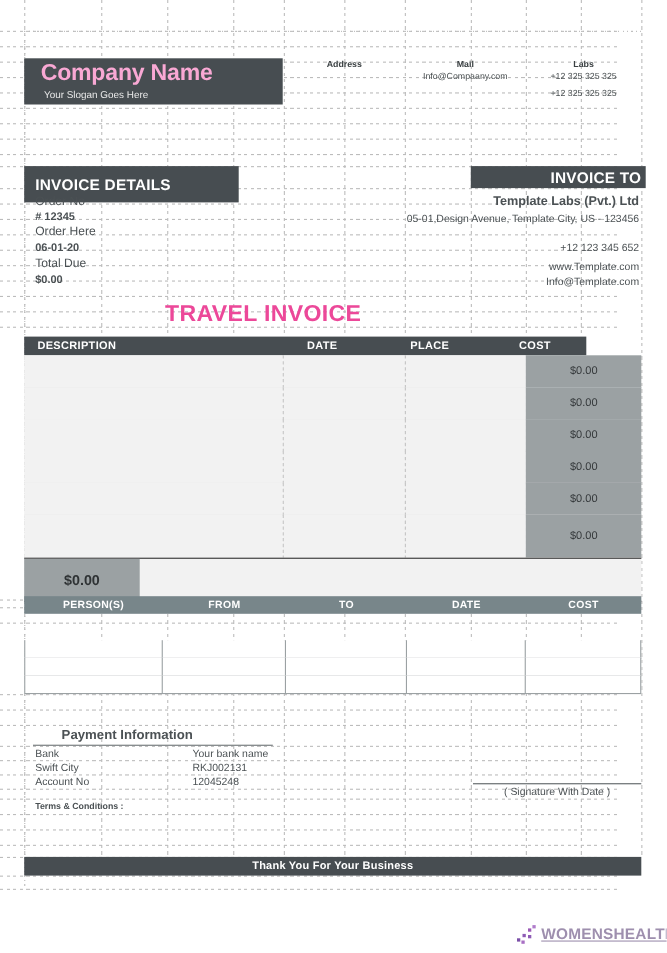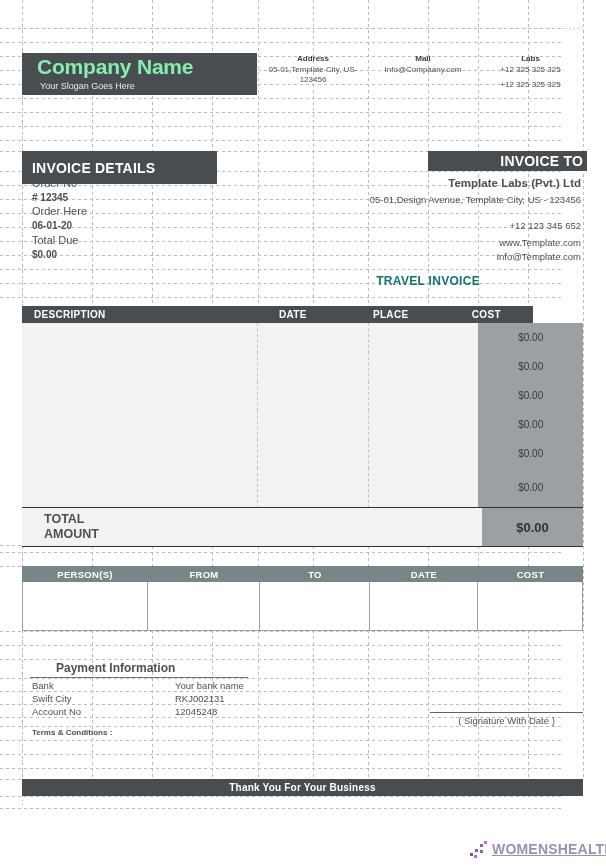--- a/index.html
+++ b/index.html
@@ -59,21 +59,21 @@
   
   .box { position: absolute; box-sizing: border-box; }
 
   
   #company-block {
     left: 22px; top: 53px; width: 235px; height: 42px;
     background: #474d51;
   }
   #company-name {
     position: absolute; left: 15px; top: 2px;
-    color: #86efac; font-size: 21px; font-weight: bold;
+    color: #f9a8d4; font-size: 21px; font-weight: bold;
     letter-spacing: -0.2px;
   }
   #company-slogan {
     position: absolute; left: 18px; top: 28px;
     color: #e9e9e9; font-size: 9px;
   }
 
   .contact-col {
     position: absolute; top: 53px; text-align: center;
     color: #444a4d;
@@ -110,22 +110,22 @@
     position: absolute; right: 25px; text-align: right;
     color: #4b5154; width: 220px;
   }
   .to-name { font-size: 11.5px; font-weight: bold; }
   .to-addr { font-size: 9.5px; line-height: 12px; }
   .to-plain { font-size: 9.5px; }
 
   
   #travel-title {
     position: absolute; left: 150px; top: 274px; width: 330px;
-    text-align: right; font-size: 12px; font-weight: bold;
-    color: #0f766e; letter-spacing: 0.3px;
+    text-align: left; font-size: 21px; font-weight: bold;
+    color: #ec4899; letter-spacing: 0.3px;
   }
 
   
   #main-head {
     position: absolute; left: 22px; top: 306px; width: 511px; height: 17px;
     background: #474d51; display: flex;
   }
   #main-head > div {
     color: #ffffff; font-size: 10px; font-weight: bold;
     display: flex; align-items: center; letter-spacing: 0.3px;
@@ -156,21 +156,21 @@
     line-height: 15px;
   }
   #total-value {
     width: 105px; background: #9ba1a3; color: #2e3234;
     font-size: 13px; font-weight: bold;
     display: flex; align-items: center; justify-content: center;
   }
 
   
   #pers-head {
-    position: absolute; left: 22px; top: 566px; width: 561px; height: 16px;
+    position: absolute; left: 22px; top: 542px; width: 561px; height: 16px;
     background: #78868a; display: flex;
   }
   #pers-head > div {
     color: #ffffff; font-size: 9.5px; font-weight: bold;
     display: flex; align-items: center; justify-content: center;
     letter-spacing: 0.3px;
   }
   .p1 { width: 126px; } .p2 { width: 112px; } .p3 { width: 110px; }
   .p4 { width: 108px; } .p5 { width: 105px; }
 
@@ -287,21 +287,20 @@
 <div class="hline" style="top:796px"></div>
 <div class="hline" style="top:808px"></div>
 
 <div class="box" id="company-block">
   <div id="company-name">Company Name</div>
   <div id="company-slogan">Your Slogan Goes Here</div>
 </div>
 
 <div class="contact-col" style="left:258px; width:110px;">
   <div class="contact-label">Address</div>
-  <div class="contact-value">05-01,Template City, US-123456</div>
 </div>
 <div class="contact-col" style="left:368px; width:110px;">
   <div class="contact-label">Mail</div>
   <div class="contact-value">Info@Compaany.com</div>
 </div>
 <div class="contact-col" style="left:478px; width:105px;">
   <div class="contact-label">Labs</div>
   <div class="contact-value">+12 325 325 325</div>
   <div class="contact-value second">+12 325 325 325</div>
 </div>
@@ -363,26 +362,20 @@
   <div class="cell-cost" style="height:29px">$0.00</div>
 </div>
 <div class="main-row" style="top:468px; height:39px">
   <div class="cell-desc" style="height:39px"></div>
   <div class="cell-date" style="height:39px"></div>
   <div class="cell-place" style="height:39px"></div>
   <div class="cell-cost" style="height:39px">$0.00</div>
 </div>
 
 <div id="total-row">
-  <div id="total-label">
-    <div>
-      <div>TOTAL</div>
-      <div>AMOUNT</div>
-    </div>
-  </div>
   <div id="total-value">$0.00</div>
 </div>
 
 <div id="pers-head">
   <div class="p1">PERSON(S)</div>
   <div class="p2">FROM</div>
   <div class="p3">TO</div>
   <div class="p4">DATE</div>
   <div class="p5">COST</div>
 </div>

